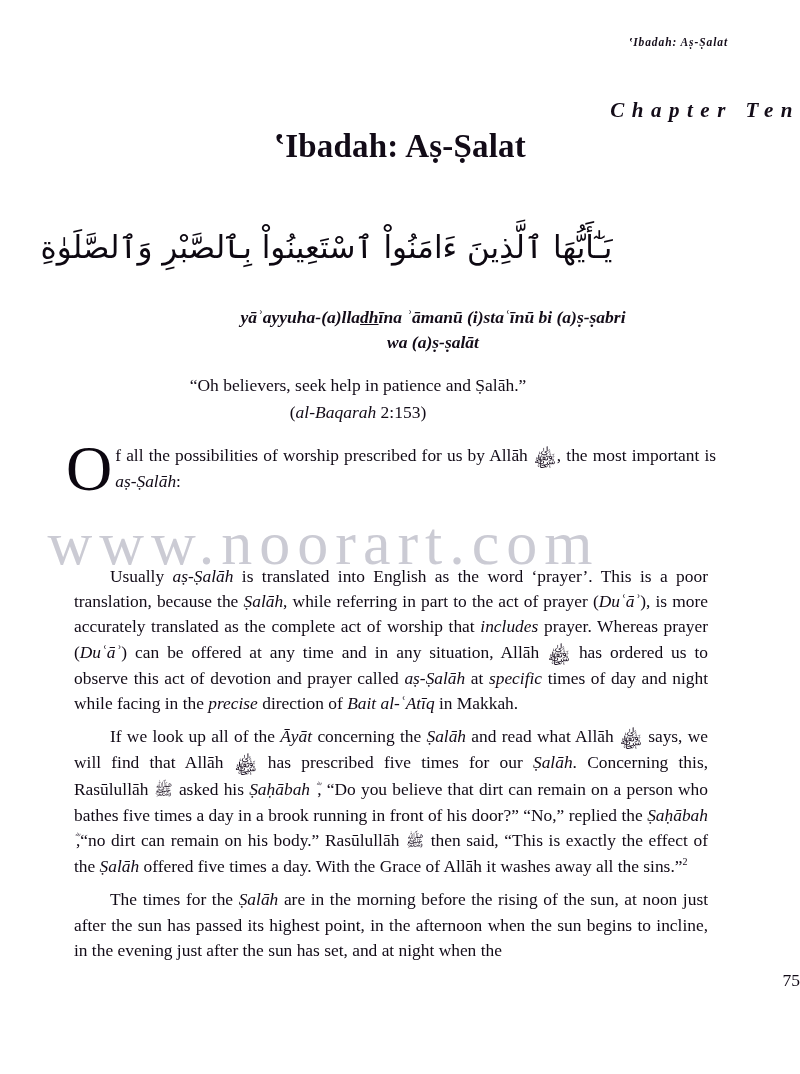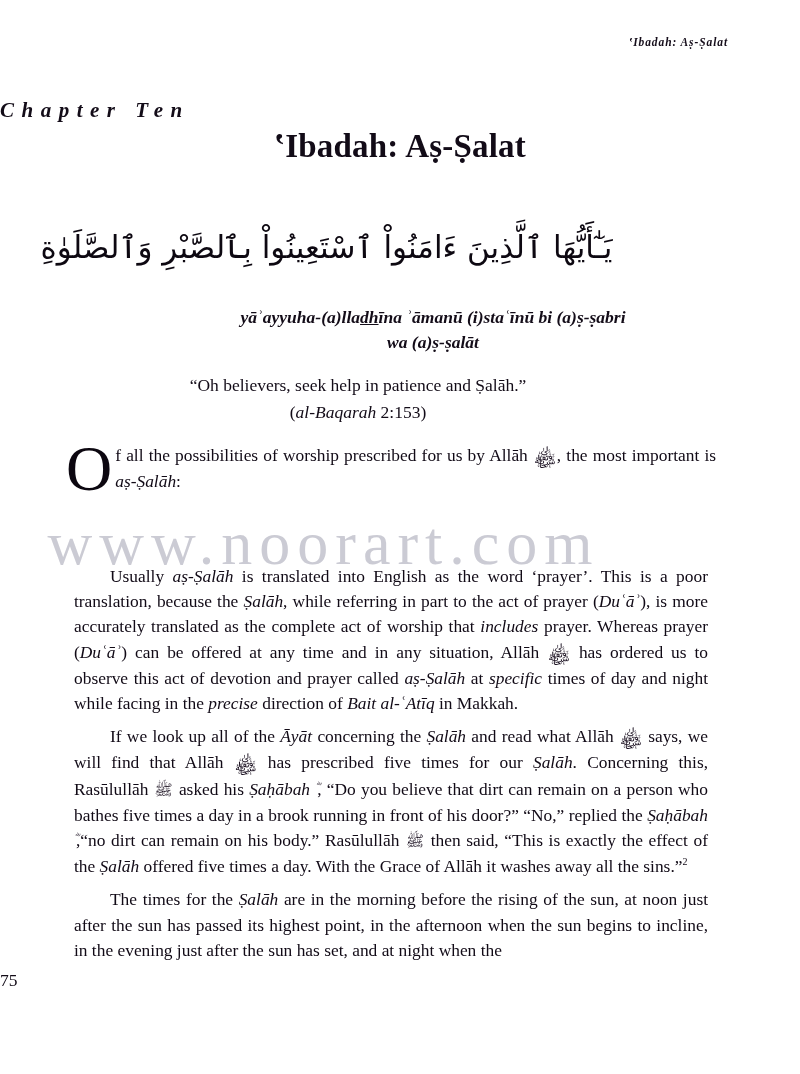--- a/index.html
+++ b/index.html
@@ -31,21 +31,21 @@
     color: #150d1a;
     white-space: nowrap;
   }
 
   
   .chapter-label {
     position: absolute;
     top: 98px;
     left: 0;
     width: 800px;
-    text-align: left;
+    text-align: right;
     font-style: italic;
     font-weight: bold;
     font-size: 21px;
     letter-spacing: 7.5px;
     color: #130c18;
   }
 
   .chapter-title {
     position: absolute;
     top: 128px;
@@ -183,21 +183,21 @@
     white-space: nowrap;
     z-index: 5;
   }
 
   
   .folio {
     position: absolute;
     top: 970px;
     left: 0;
     width: 800px;
-    text-align: left;
+    text-align: right;
     font-size: 17.5px;
     color: #110a16;
   }
 </style>
 </head>
 <body>
 
 <div class="page">
 
   <div class="running-head">ʽIbadah: Aṣ-Ṣalat</div>

